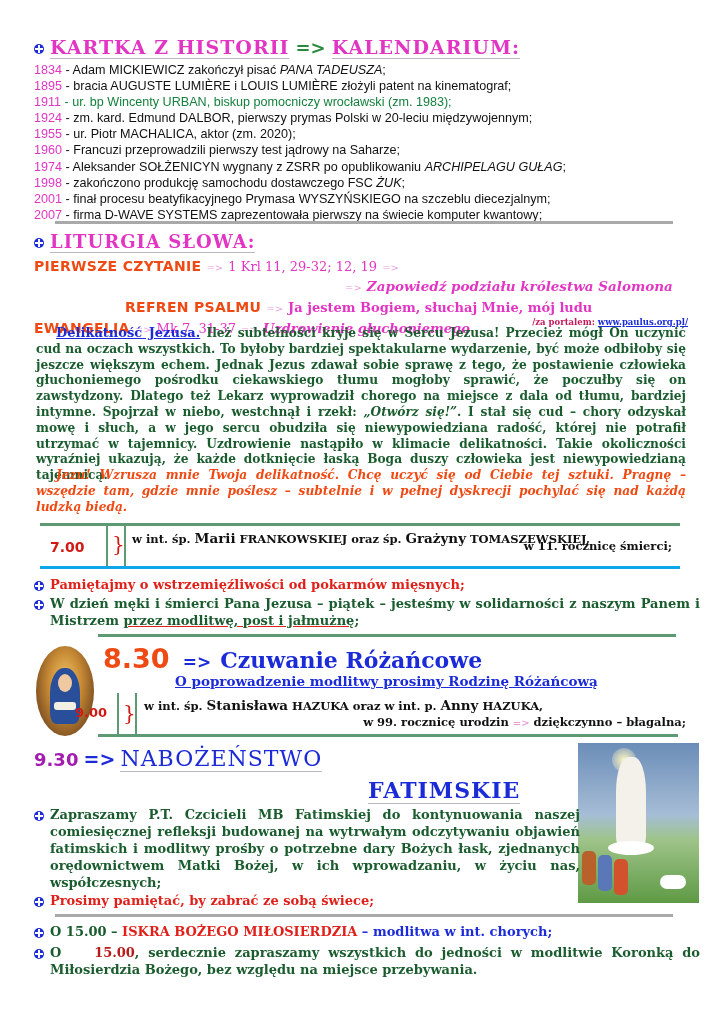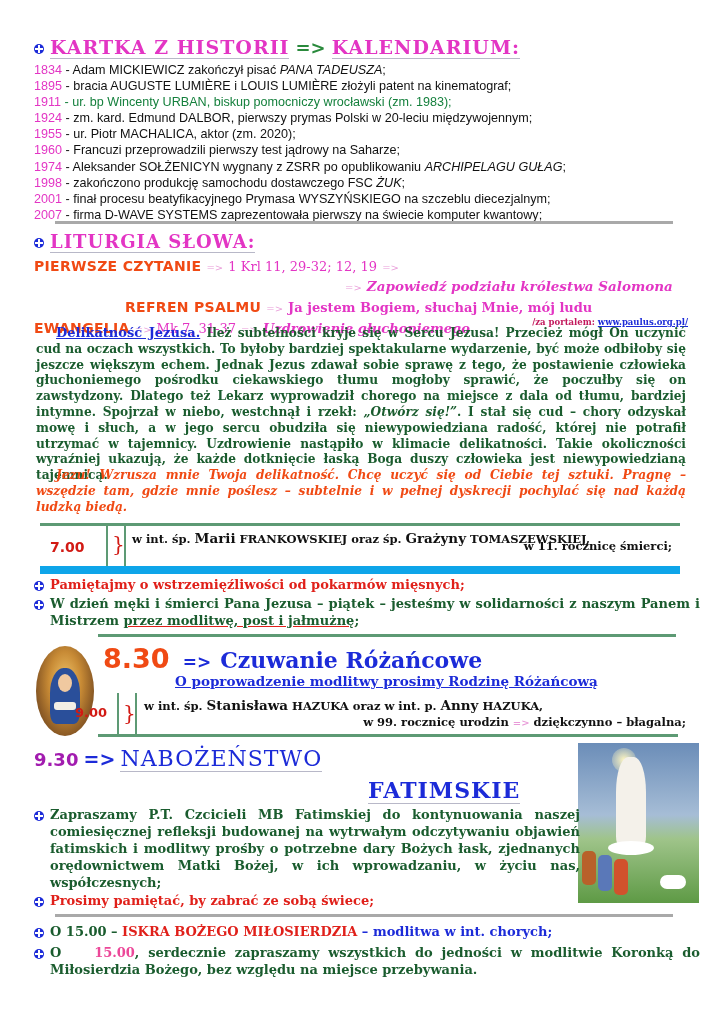--- a/index.html
+++ b/index.html
@@ -22,21 +22,21 @@
   .hr-green { height:3px; background:#5d9a74; }
   .orange-bold { font-family:"DejaVu Sans", sans-serif; font-weight:bold; color:#f04a14;
                  letter-spacing:0.3px; }
   .magenta { color:#e335c4; }
   .arrow { color:#e89ad8; font-size:10px; }
   .body-text { font-family:"DejaVu Serif", serif; font-size:12.2px; line-height:15.8px;
                color:#1a5c2e; text-align:justify; font-weight:bold; }
   .prayer { font-family:"DejaVu Serif", serif; font-style:italic; font-weight:bold;
             color:#f04a14; font-size:12.2px; line-height:15.8px; text-align:justify; }
   .bullet-text { font-family:"DejaVu Serif", serif; font-weight:bold; font-size:13px; line-height:17px; }
-  .mass-box { position:absolute; border-top:3px solid #5d9a74; border-bottom:8px solid #0ea5e9; }
+  .mass-box { position:absolute; border-top:3px solid #5d9a74; border-bottom:3px solid #0ea5e9; }
   .mass-time { font-family:"DejaVu Sans", sans-serif; font-weight:bold; color:#d21a14; font-size:14px; }
   .vsep { position:absolute; width:2px; background:#5d9a74; }
   .brace { color:#d21a14; font-size:20px; font-family:"DejaVu Serif", serif; }
   .intent { font-family:"DejaVu Serif", serif; font-size:11.5px; color:#111; font-weight:bold; }
   .intent big { font-size:13.5px; }
   .img-oval { border-radius:50%; overflow:hidden;
               background:radial-gradient(ellipse at 50% 40%, #f2c66a 0%, #c78a35 40%, #8b5a25 70%, #5a3a1a 100%); }
   .fatima { background:linear-gradient(#6b8db8 0%, #a6bdd6 45%, #9fc48a 60%, #5e9a45 100%); }
 </style>
 </head>
@@ -163,14 +163,14 @@
 </div>
 <div class="abs bullet-text" style="left:34px; top:892px; color:#e0201a; white-space:nowrap;">
   <span class="bullet"></span><span>Prosimy pamiętać, by zabrać ze sobą świece;</span>
 </div>
 <div class="abs hr-grey" style="left:55px; top:914px; width:618px;"></div>
 
 <div class="abs bullet-text" style="left:34px; top:923px; white-space:nowrap; color:#1a5c2e;">
   <span class="bullet"></span><span>O 15.00 – </span><span style="color:#e0201a;">ISKRA BOŻEGO MIŁOSIERDZIA</span><span style="color:#1c2bd8;"> – modlitwa w int. chorych;</span>
 </div>
 <div class="abs bullet-text" style="left:34px; top:944px; width:650px; color:#1a5c2e; text-align:justify; padding-left:16px; text-indent:-16px;">
-  <span class="bullet"></span><span>O </span><span style="color:#ec4899;margin-left:24px;">15.00</span><span>, serdecznie zapraszamy wszystkich do jedności w modlitwie Koronką do Miłosierdzia Bożego, bez względu na miejsce przebywania.</span>
+  <span class="bullet"></span><span>O </span><span style="color:#b91c1c;margin-left:24px;">15.00</span><span>, serdecznie zapraszamy wszystkich do jedności w modlitwie Koronką do Miłosierdzia Bożego, bez względu na miejsce przebywania.</span>
 </div>
 
 </body></html>

